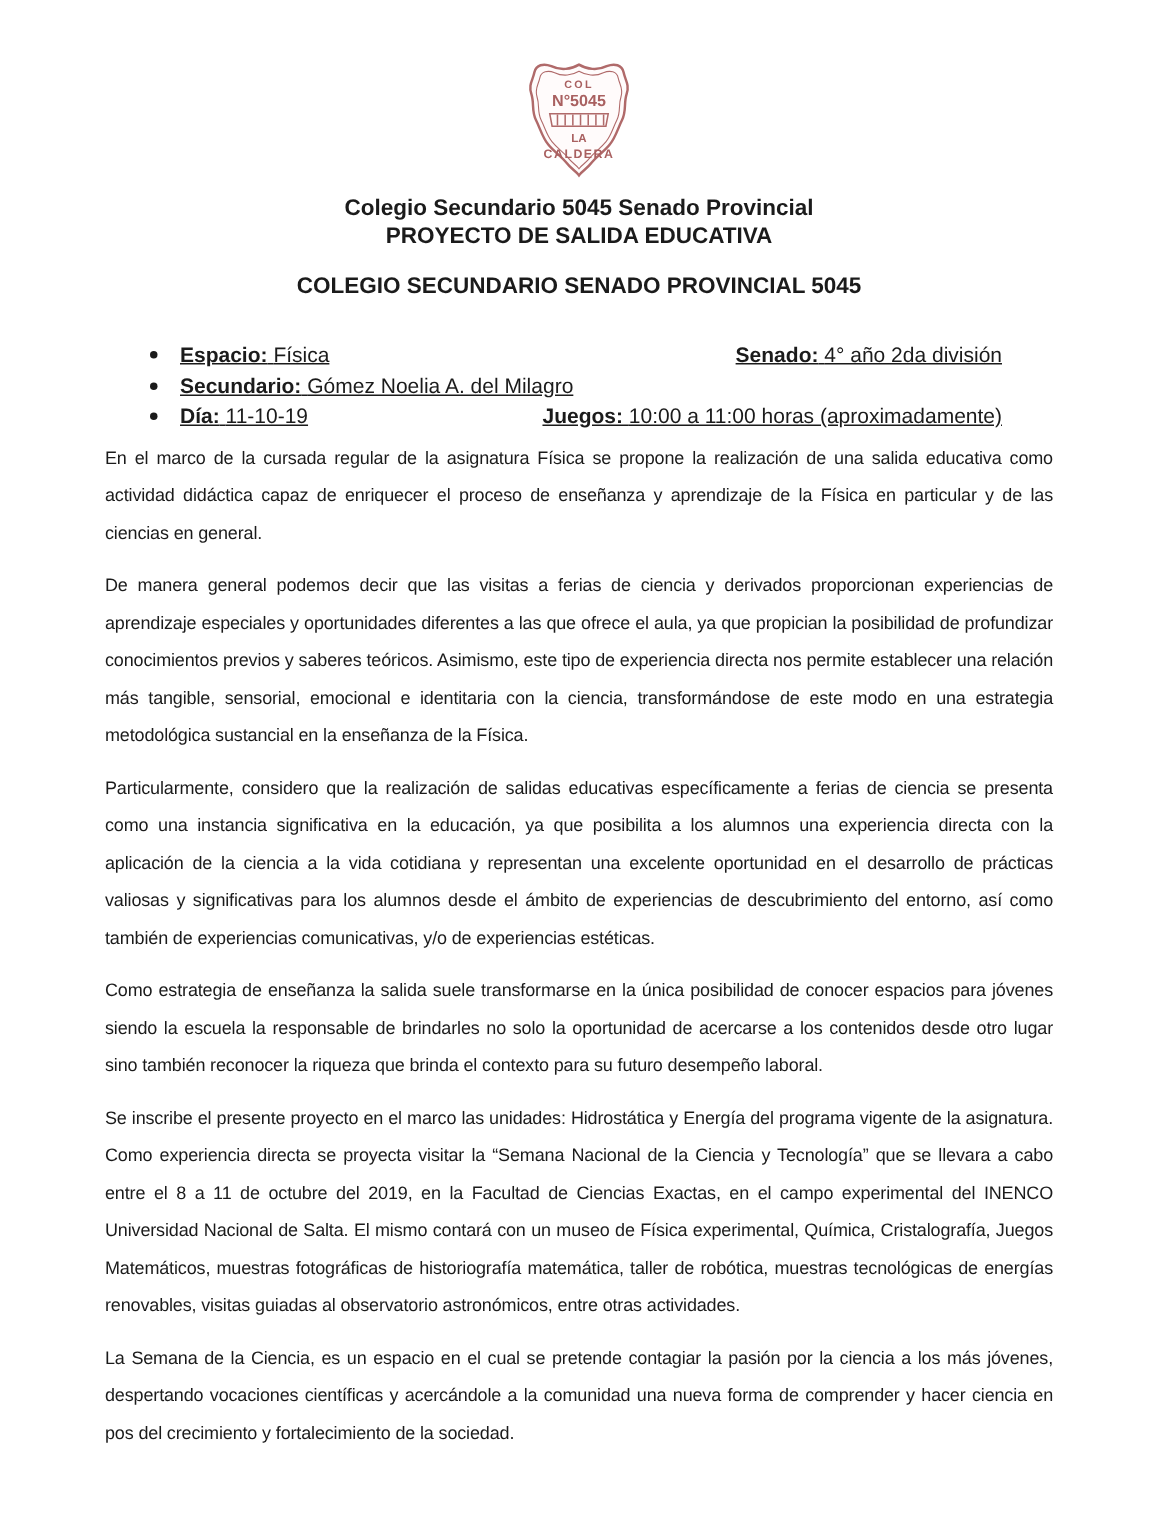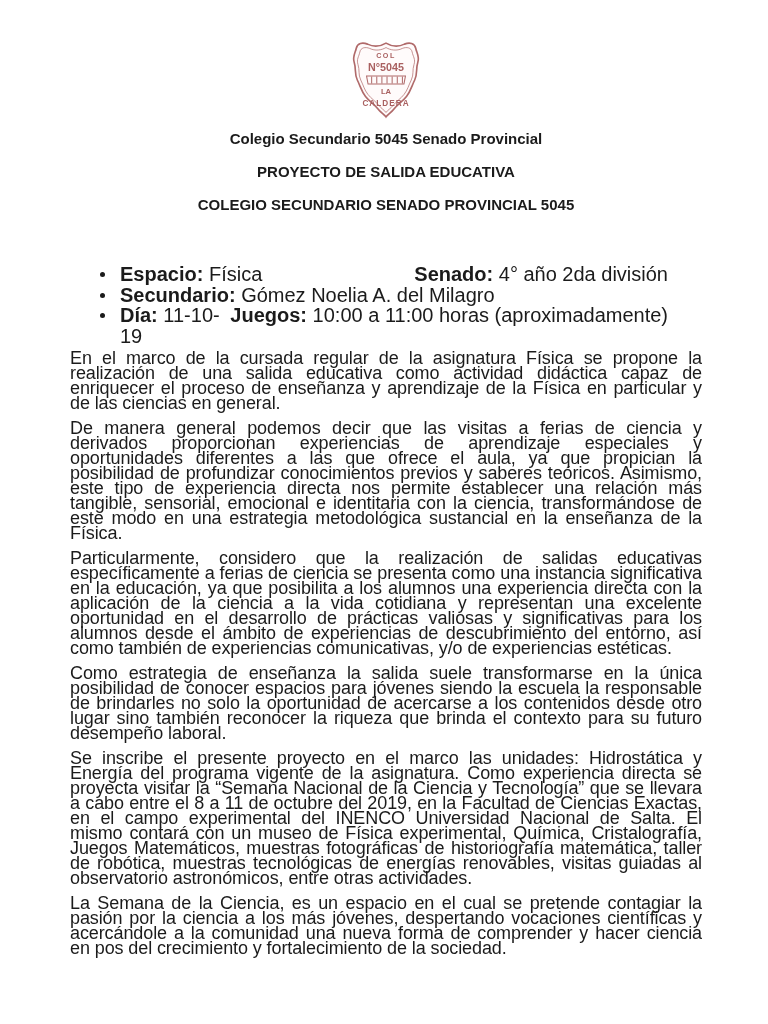--- a/index.html
+++ b/index.html
@@ -27,24 +27,24 @@
     height: 80px;
     display: inline-block;
   }
   .h-line {
     text-align: center;
     font-weight: bold;
     font-size: 15px;
     line-height: 19px;
   }
   .school   { margin-top: 9px; }
-  .doc-title{ margin-top: 14px; }
+  .doc-title{ }
   .doc-sub  { margin-top: 14px; }
 
-  .details { margin-top: 50px; font-size: 20px; }
+  .details { margin-top: 26px; font-size: 14px; text-decoration: underline; }
   .detail-row {
     position: relative;
     padding-left: 50px;
     line-height: 20.5px;
   }
   .detail-row::before {
     content: "";
     position: absolute;
     left: 30px;
     top: 8px;
@@ -58,22 +58,22 @@
   .lbl { font-weight: bold; }
   .just { text-align: justify; }
 
   .section-heading {
     margin-top: 17px;
     font-weight: bold;
     font-size: 15px;
     line-height: 19px;
   }
   p.body {
-    font-size: 18px;
-    line-height: 15px;
+    font-size: 12px;
+    line-height: 25px;
     text-align: justify;
     margin: 0 0 10px 0;
     letter-spacing: -0.1px;
   }
   p.body:first-of-type { margin-top: 5px; }
 </style>
 </head>
 <body>
 
 <div class="page">

